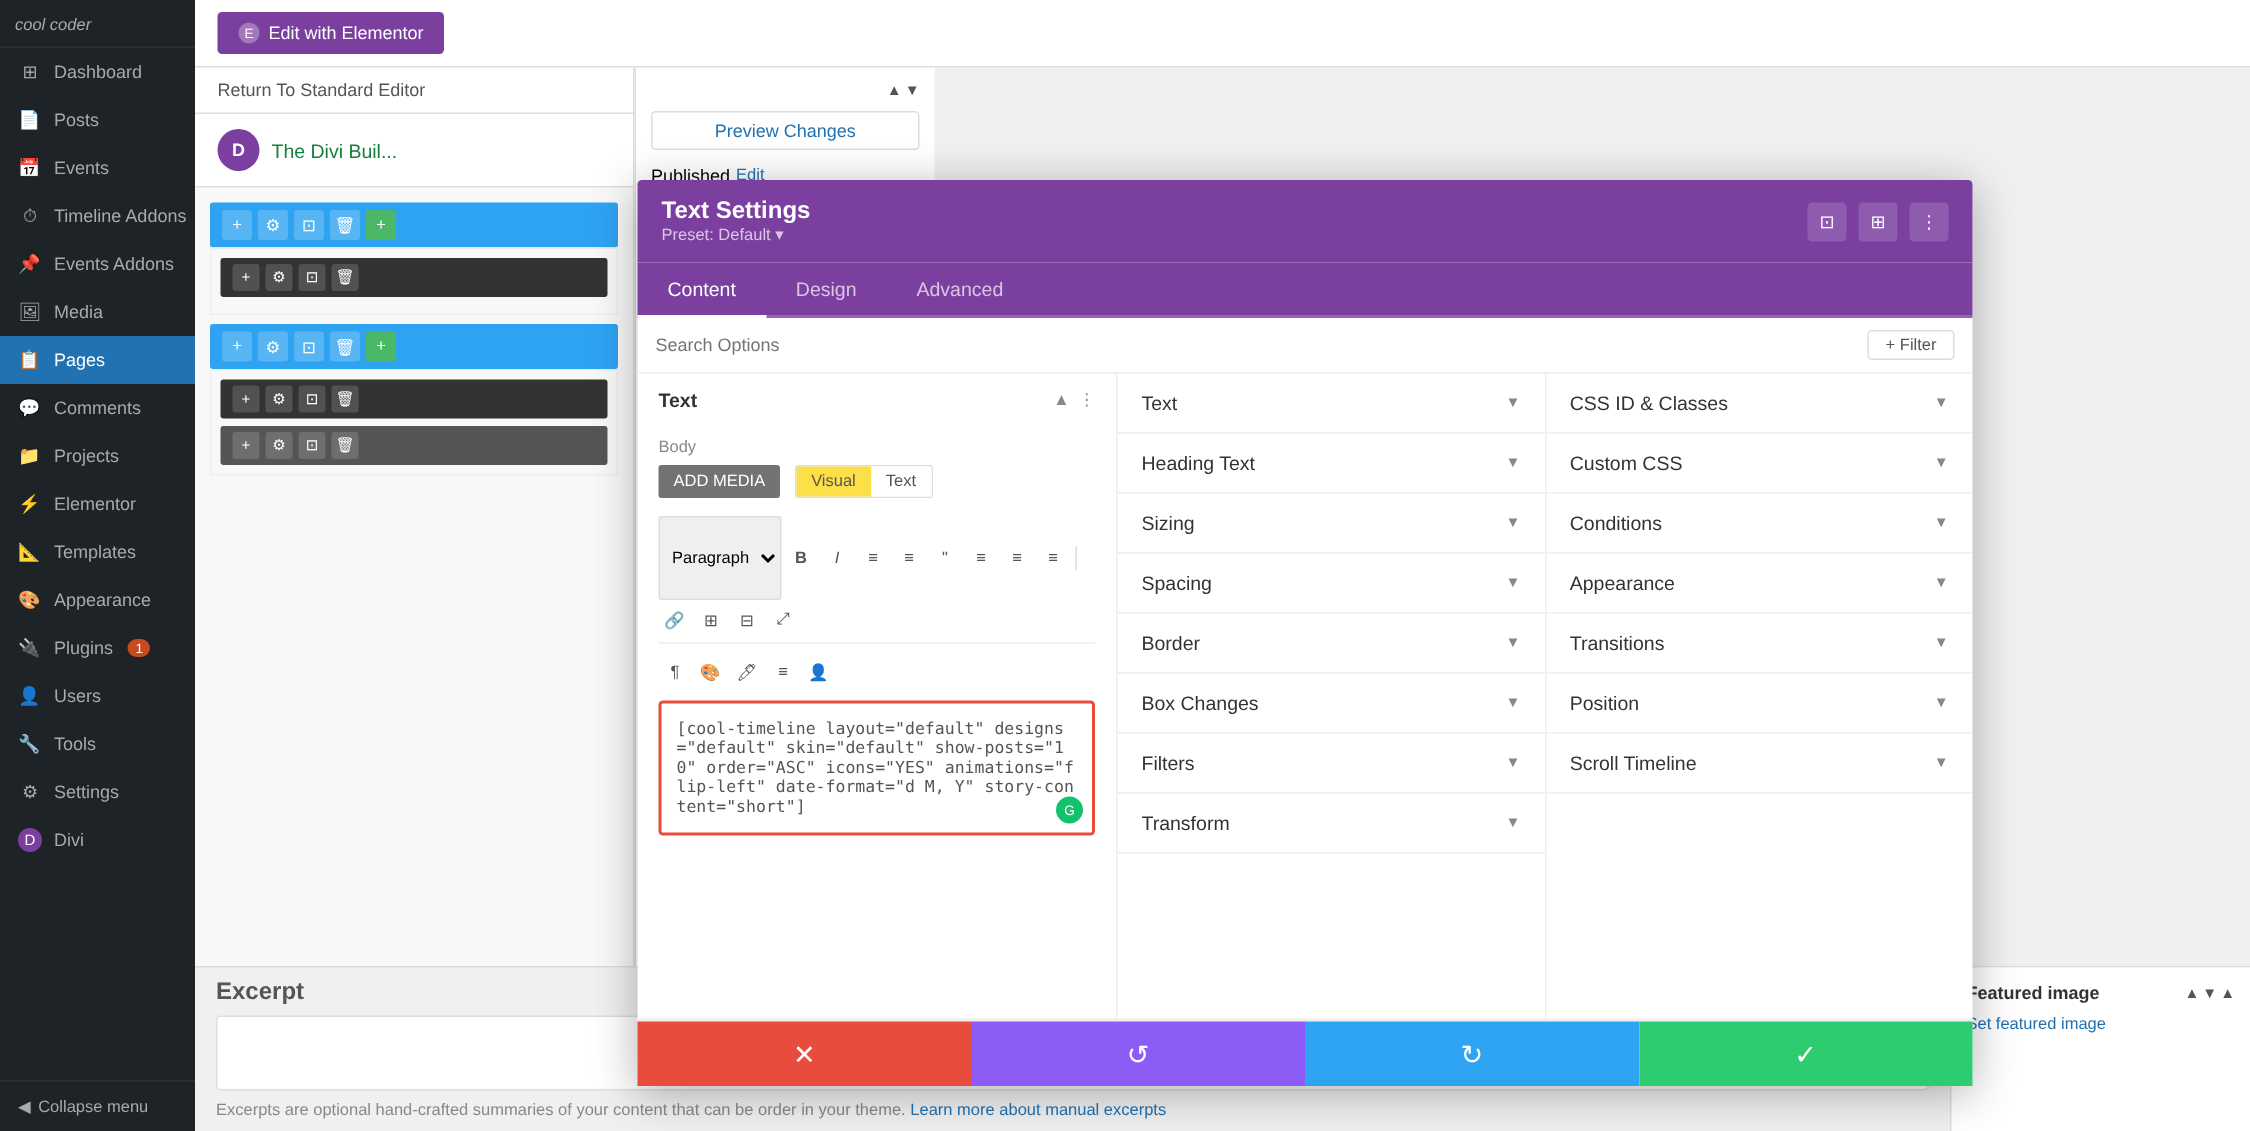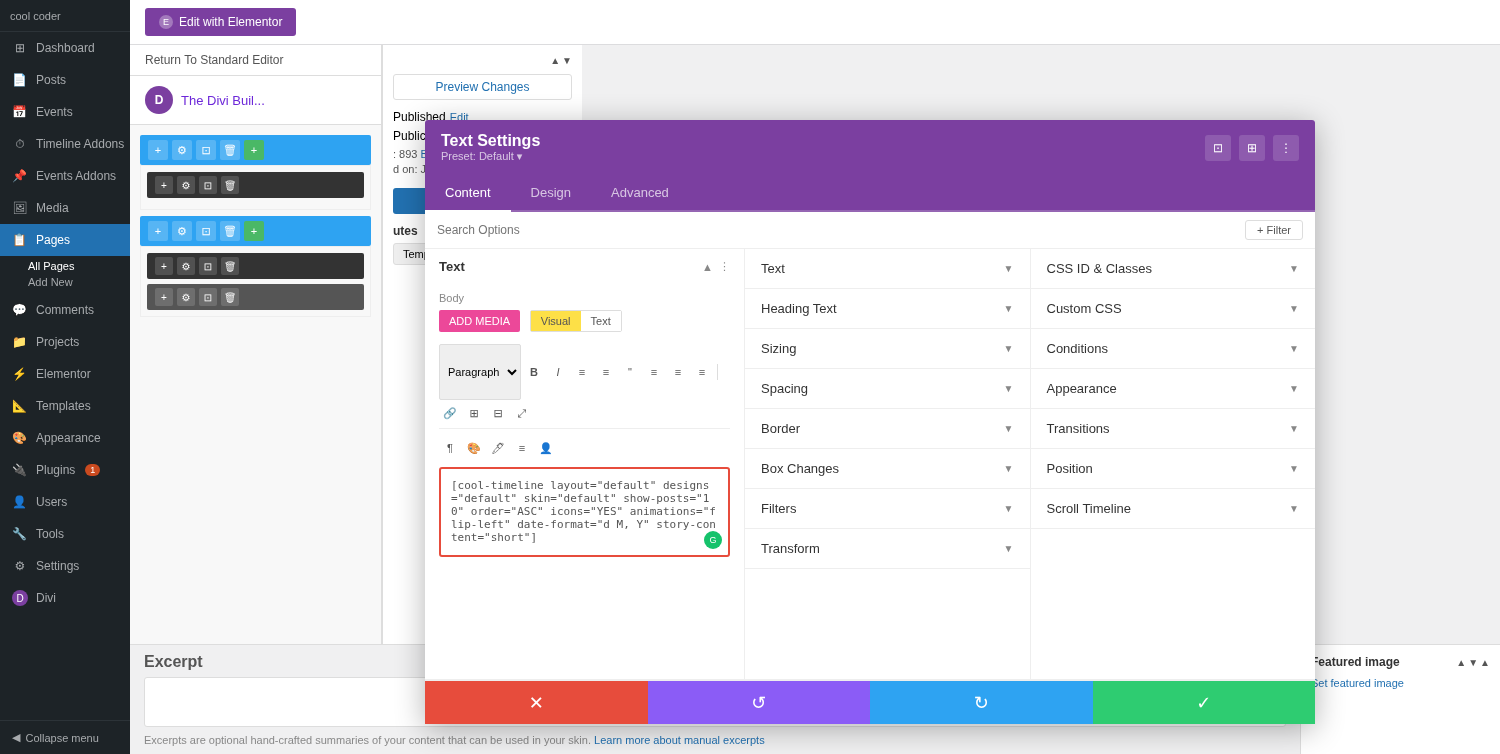--- a/index.html
+++ b/index.html
@@ -19,25 +19,25 @@
 
     
     .main { flex: 1; display: flex; flex-direction: column; overflow: hidden; }
 
     
     .edit-bar { background: #fff; padding: 8px 15px; border-bottom: 1px solid #dcdcde; display: flex; align-items: center; gap: 10px; }
     .edit-with-elementor { background: #7b3fa0; color: #fff; border: none; padding: 7px 14px; border-radius: 3px; font-size: 12px; cursor: pointer; display: flex; align-items: center; gap: 6px; }
     .edit-with-elementor .e-icon { width: 14px; height: 14px; background: rgba(255,255,255,0.3); border-radius: 50%; display: flex; align-items: center; justify-content: center; font-size: 9px; }
 
     
-    .builder-panel { width: 252px; background: #f8f8f8; border-right: 1px solid #ddd; flex-shrink: 0; overflow-y: auto; }
+    .builder-panel { width: 293px; background: #f8f8f8; border-right: 1px solid #ddd; flex-shrink: 0; overflow-y: auto; }
     .return-bar { padding: 8px 15px; background: #fff; border-bottom: 1px solid #ddd; font-size: 12px; color: #555; cursor: pointer; }
     .divi-header { background: #fff; padding: 10px 15px; display: flex; align-items: center; gap: 8px; border-bottom: 1px solid #ddd; }
     .divi-circle { width: 28px; height: 28px; background: #7b3fa0; border-radius: 50%; display: flex; align-items: center; justify-content: center; color: #fff; font-size: 12px; font-weight: bold; }
-    .divi-title { font-size: 13px; color: #6d28d9; }
+    .divi-title { font-size: 13px; color: #15803d; }
     .builder-rows { padding: 10px; }
     .builder-row-controls { display: flex; align-items: center; gap: 4px; padding: 5px 8px; background: #2ea3f2; border-radius: 2px; }
     .row-ctrl-btn { width: 20px; height: 20px; background: rgba(255,255,255,0.2); border: none; border-radius: 2px; color: #fff; cursor: pointer; font-size: 11px; display: flex; align-items: center; justify-content: center; }
     .row-ctrl-btn.green { background: #4ab866; }
     .module-controls { display: flex; align-items: center; gap: 4px; padding: 4px 8px; background: #333; border-radius: 2px; margin-bottom: 5px; }
     .mod-ctrl-btn { width: 18px; height: 18px; background: rgba(255,255,255,0.15); border: none; border-radius: 2px; color: #fff; cursor: pointer; font-size: 10px; display: flex; align-items: center; justify-content: center; }
 
     
     .right-panel { width: 200px; background: #fff; border-left: 1px solid #ddd; flex-shrink: 0; overflow-y: auto; padding: 10px; font-size: 12px; }
     .preview-btn { background: #fff; border: 1px solid #ddd; padding: 5px 10px; font-size: 12px; cursor: pointer; border-radius: 3px; color: #2271b1; margin-bottom: 10px; display: block; width: 100%; text-align: center; }
@@ -64,21 +64,21 @@
     .filter-btn { background: none; border: 1px solid #ddd; padding: 3px 11px; font-size: 11px; border-radius: 3px; cursor: pointer; color: #555; }
     .modal-body { display: flex; flex: 1; overflow: hidden; }
 
     
     .modal-left { width: 320px; border-right: 1px solid #eee; overflow-y: auto; flex-shrink: 0; }
     .section-title { padding: 10px 14px; font-size: 13px; font-weight: 600; color: #333; display: flex; align-items: center; justify-content: space-between; }
     .section-collapse { background: none; border: none; cursor: pointer; color: #888; font-size: 11px; }
     .body-section { padding: 8px 14px; }
     .body-label { font-size: 11px; color: #888; margin-bottom: 6px; }
     .toolbar-area { margin-bottom: 8px; }
-    .add-media-btn { background: #ec4899; color: #fff; border: none; padding: 5px 10px; font-size: 11px; cursor: pointer; border-radius: 2px; margin-right: 6px; }
+    .add-media-btn { background: #737373; color: #fff; border: none; padding: 5px 10px; font-size: 11px; cursor: pointer; border-radius: 2px; margin-right: 6px; }
     .visual-text-tabs { display: inline-flex; border: 1px solid #ddd; border-radius: 2px; }
     .vt-tab { padding: 4px 10px; font-size: 11px; cursor: pointer; color: #555; background: #fff; border: none; }
     .vt-tab.active { background: #fde047; }
     .format-bar { display: flex; align-items: center; gap: 2px; padding: 4px 0; border-bottom: 1px solid #eee; margin-bottom: 4px; flex-wrap: wrap; }
     .fmt-btn { width: 22px; height: 22px; background: none; border: none; cursor: pointer; color: #555; font-size: 11px; display: flex; align-items: center; justify-content: center; border-radius: 2px; }
     .fmt-select { font-size: 11px; border: 1px solid #ddd; border-radius: 2px; padding: 20px 4px; }
     .fmt-sep { width: 1px; height: 16px; background: #ddd; margin: 0 2px; }
     .text-content-box { border: 2px solid #e74c3c; border-radius: 3px; padding: 10px; min-height: 90px; font-size: 12px; color: #555; position: relative; margin-top: 4px; }
     .text-content-box pre { white-space: pre-wrap; word-break: break-all; font-family: monospace; font-size: 11px; }
     .grammarly-icon { position: absolute; bottom: 6px; right: 6px; width: 18px; height: 18px; background: #15c26b; border-radius: 50%; display: flex; align-items: center; justify-content: center; color: #fff; font-size: 9px; }
@@ -117,21 +117,21 @@
     ::-webkit-scrollbar-track { background: #f0f0f1; }
     ::-webkit-scrollbar-thumb { background: #ccc; border-radius: 3px; }
   </style>
 </head>
 <body>
 
 <div class="layout">
 
   <div class="sidebar">
     <div style="padding:8px 10px; background:#1d2327; border-bottom:1px solid #2c3338;">
-      <span style="color:#a7aaad; font-size:11px;">cool coder</span>
+      <span style="color:#a7aaad; font-size:11px;font-style:italic;">cool coder</span>
     </div>
     <div class="sidebar-item">
       <span class="icon">⊞</span>
       <span class="sidebar-item-label">Dashboard</span>
     </div>
     <div class="sidebar-item">
       <span class="icon">📄</span>
       <span class="sidebar-item-label">Posts</span>
     </div>
     <div class="sidebar-item">
@@ -146,24 +146,20 @@
       <span class="icon">📌</span>
       <span class="sidebar-item-label">Events Addons</span>
     </div>
     <div class="sidebar-item">
       <span class="icon">🖼</span>
       <span class="sidebar-item-label">Media</span>
     </div>
     <div class="sidebar-item active">
       <span class="icon">📋</span>
       <span class="sidebar-item-label">Pages</span>
-    </div>
-    <div style="padding: 2px 12px 4px 28px;">
-      <div style="color:#fff; font-size:11px; cursor:pointer; padding:2px 0;">All Pages</div>
-      <div style="color:#a7aaad; font-size:11px; cursor:pointer; padding:2px 0;">Add New</div>
     </div>
     <div class="sidebar-item">
       <span class="icon">💬</span>
       <span class="sidebar-item-label">Comments</span>
     </div>
     <div class="sidebar-item">
       <span class="icon">📁</span>
       <span class="sidebar-item-label">Projects</span>
     </div>
     <div class="sidebar-item">
@@ -534,21 +530,21 @@
     <div class="excerpt-header">
       <span class="excerpt-title">Excerpt</span>
       <div class="chevrons">
         <span class="chev">▲</span>
         <span class="chev">▼</span>
         <span class="chev">▲</span>
       </div>
     </div>
     <textarea class="excerpt-textarea" style=""></textarea>
     <p class="excerpt-note">
-      <span>Excerpts are optional hand-crafted summaries of your content that can be used in your skin.</span>
+      <span>Excerpts are optional hand-crafted summaries of your content that can be order in your theme.</span>
       <a class="right-link">Learn more about manual excerpts</a>
     </p>
   </div>
   <div class="featured-panel">
     <div class="featured-header">
       <span class="featured-title">Featured image</span>
       <div class="chevrons">
         <span class="chev">▲</span>
         <span class="chev">▼</span>
         <span class="chev">▲</span>

